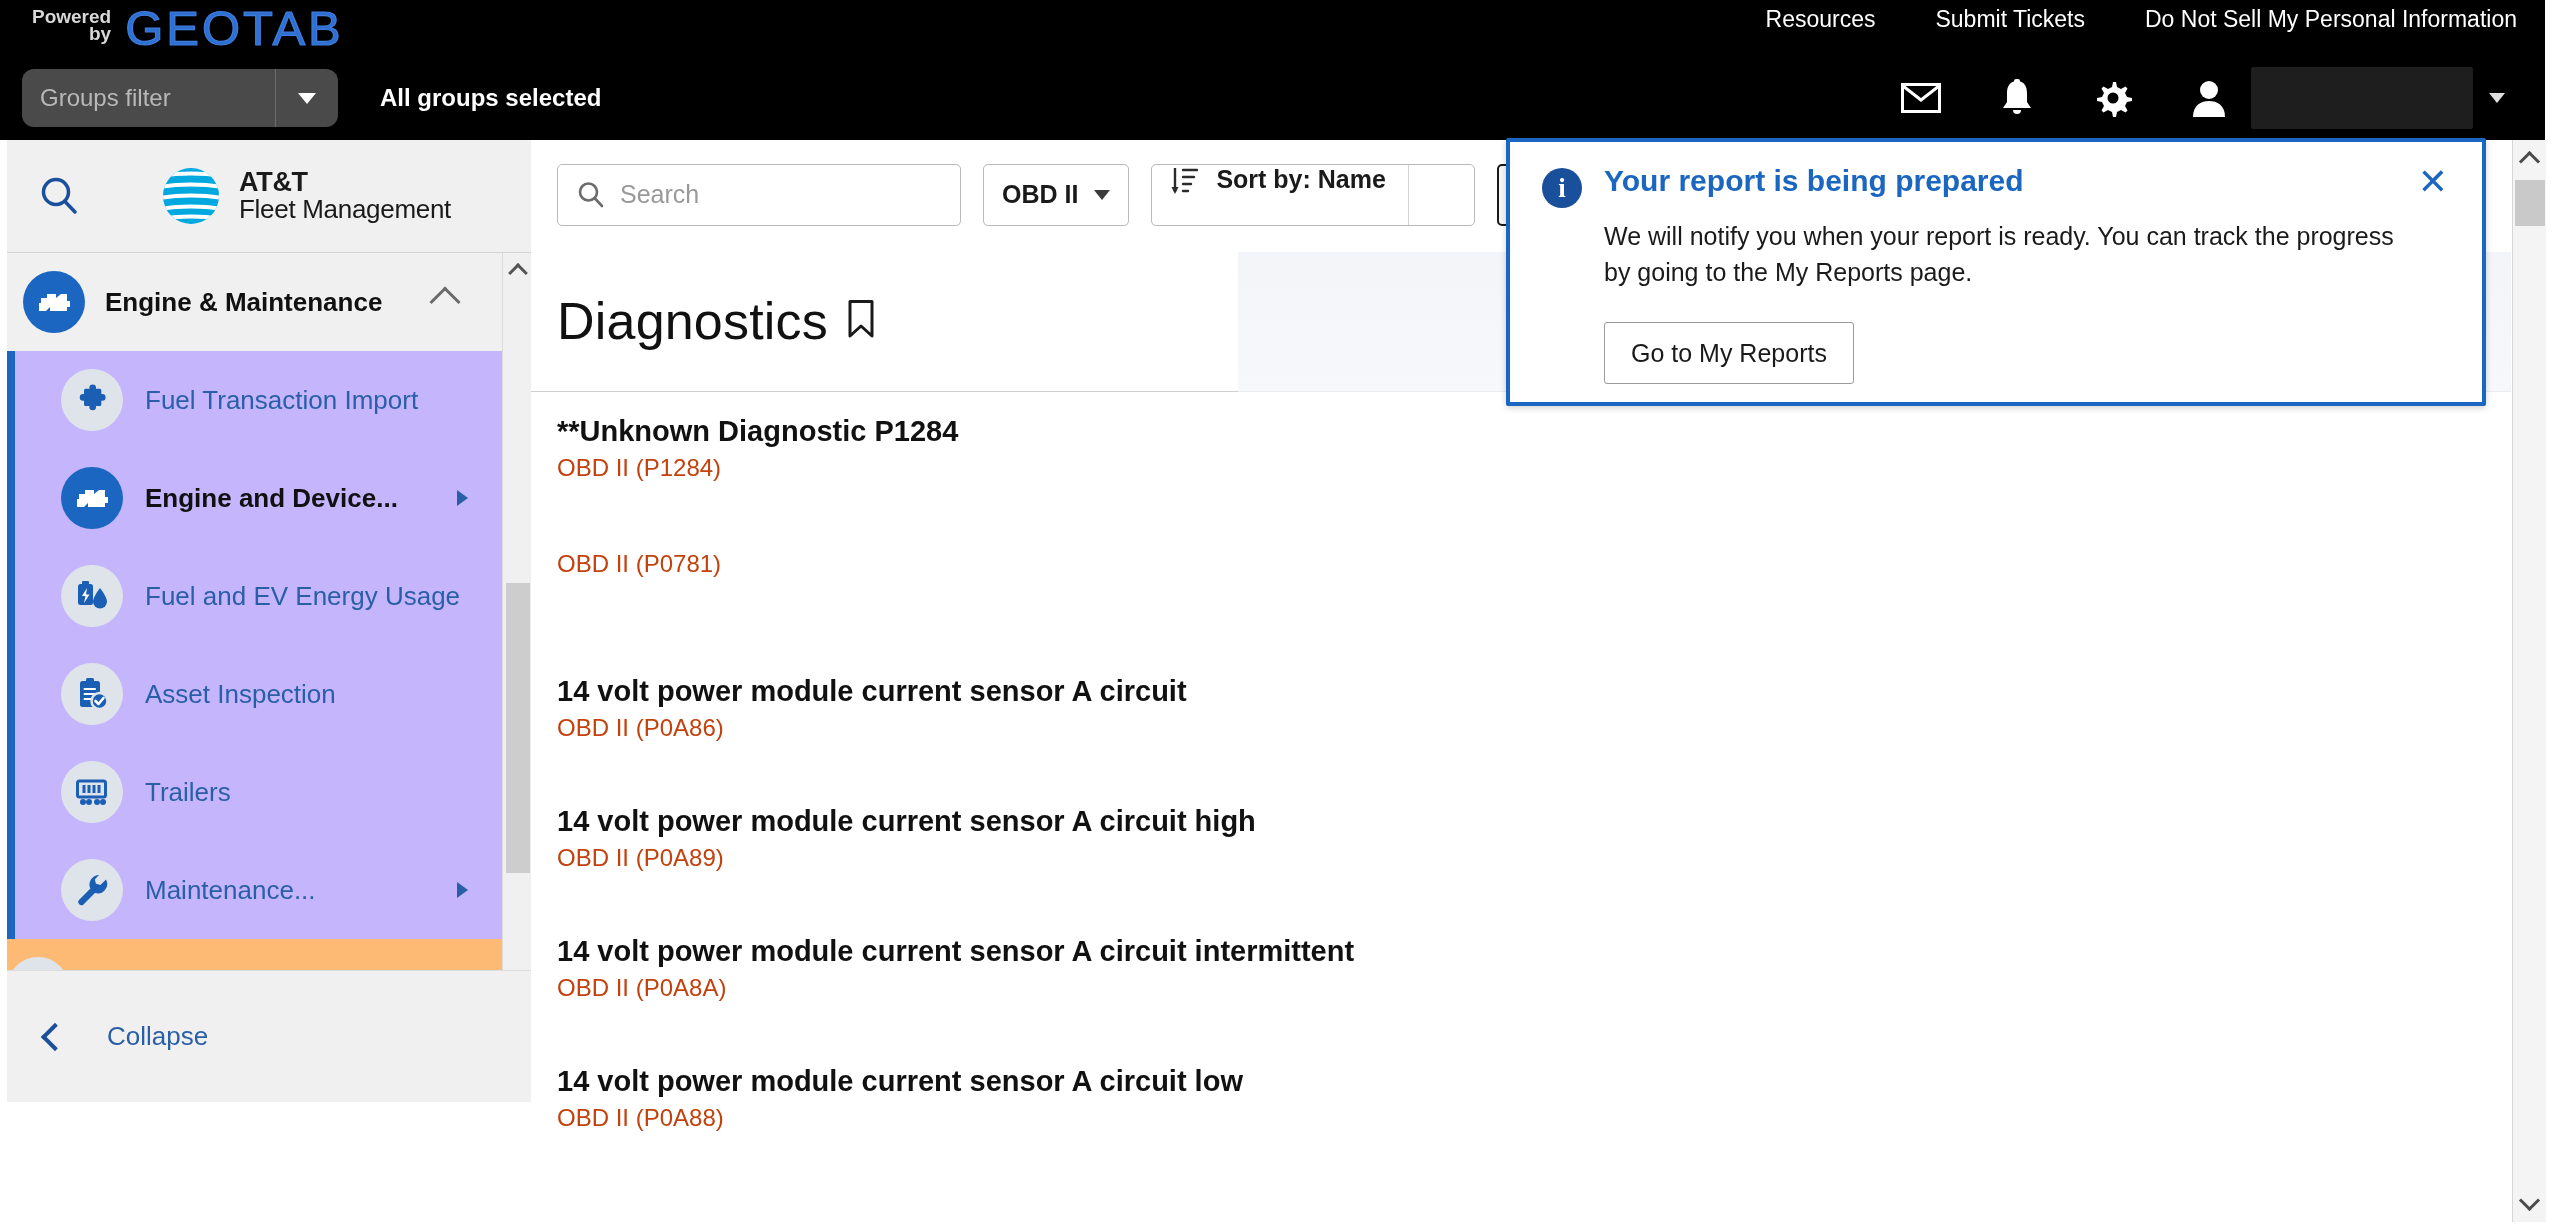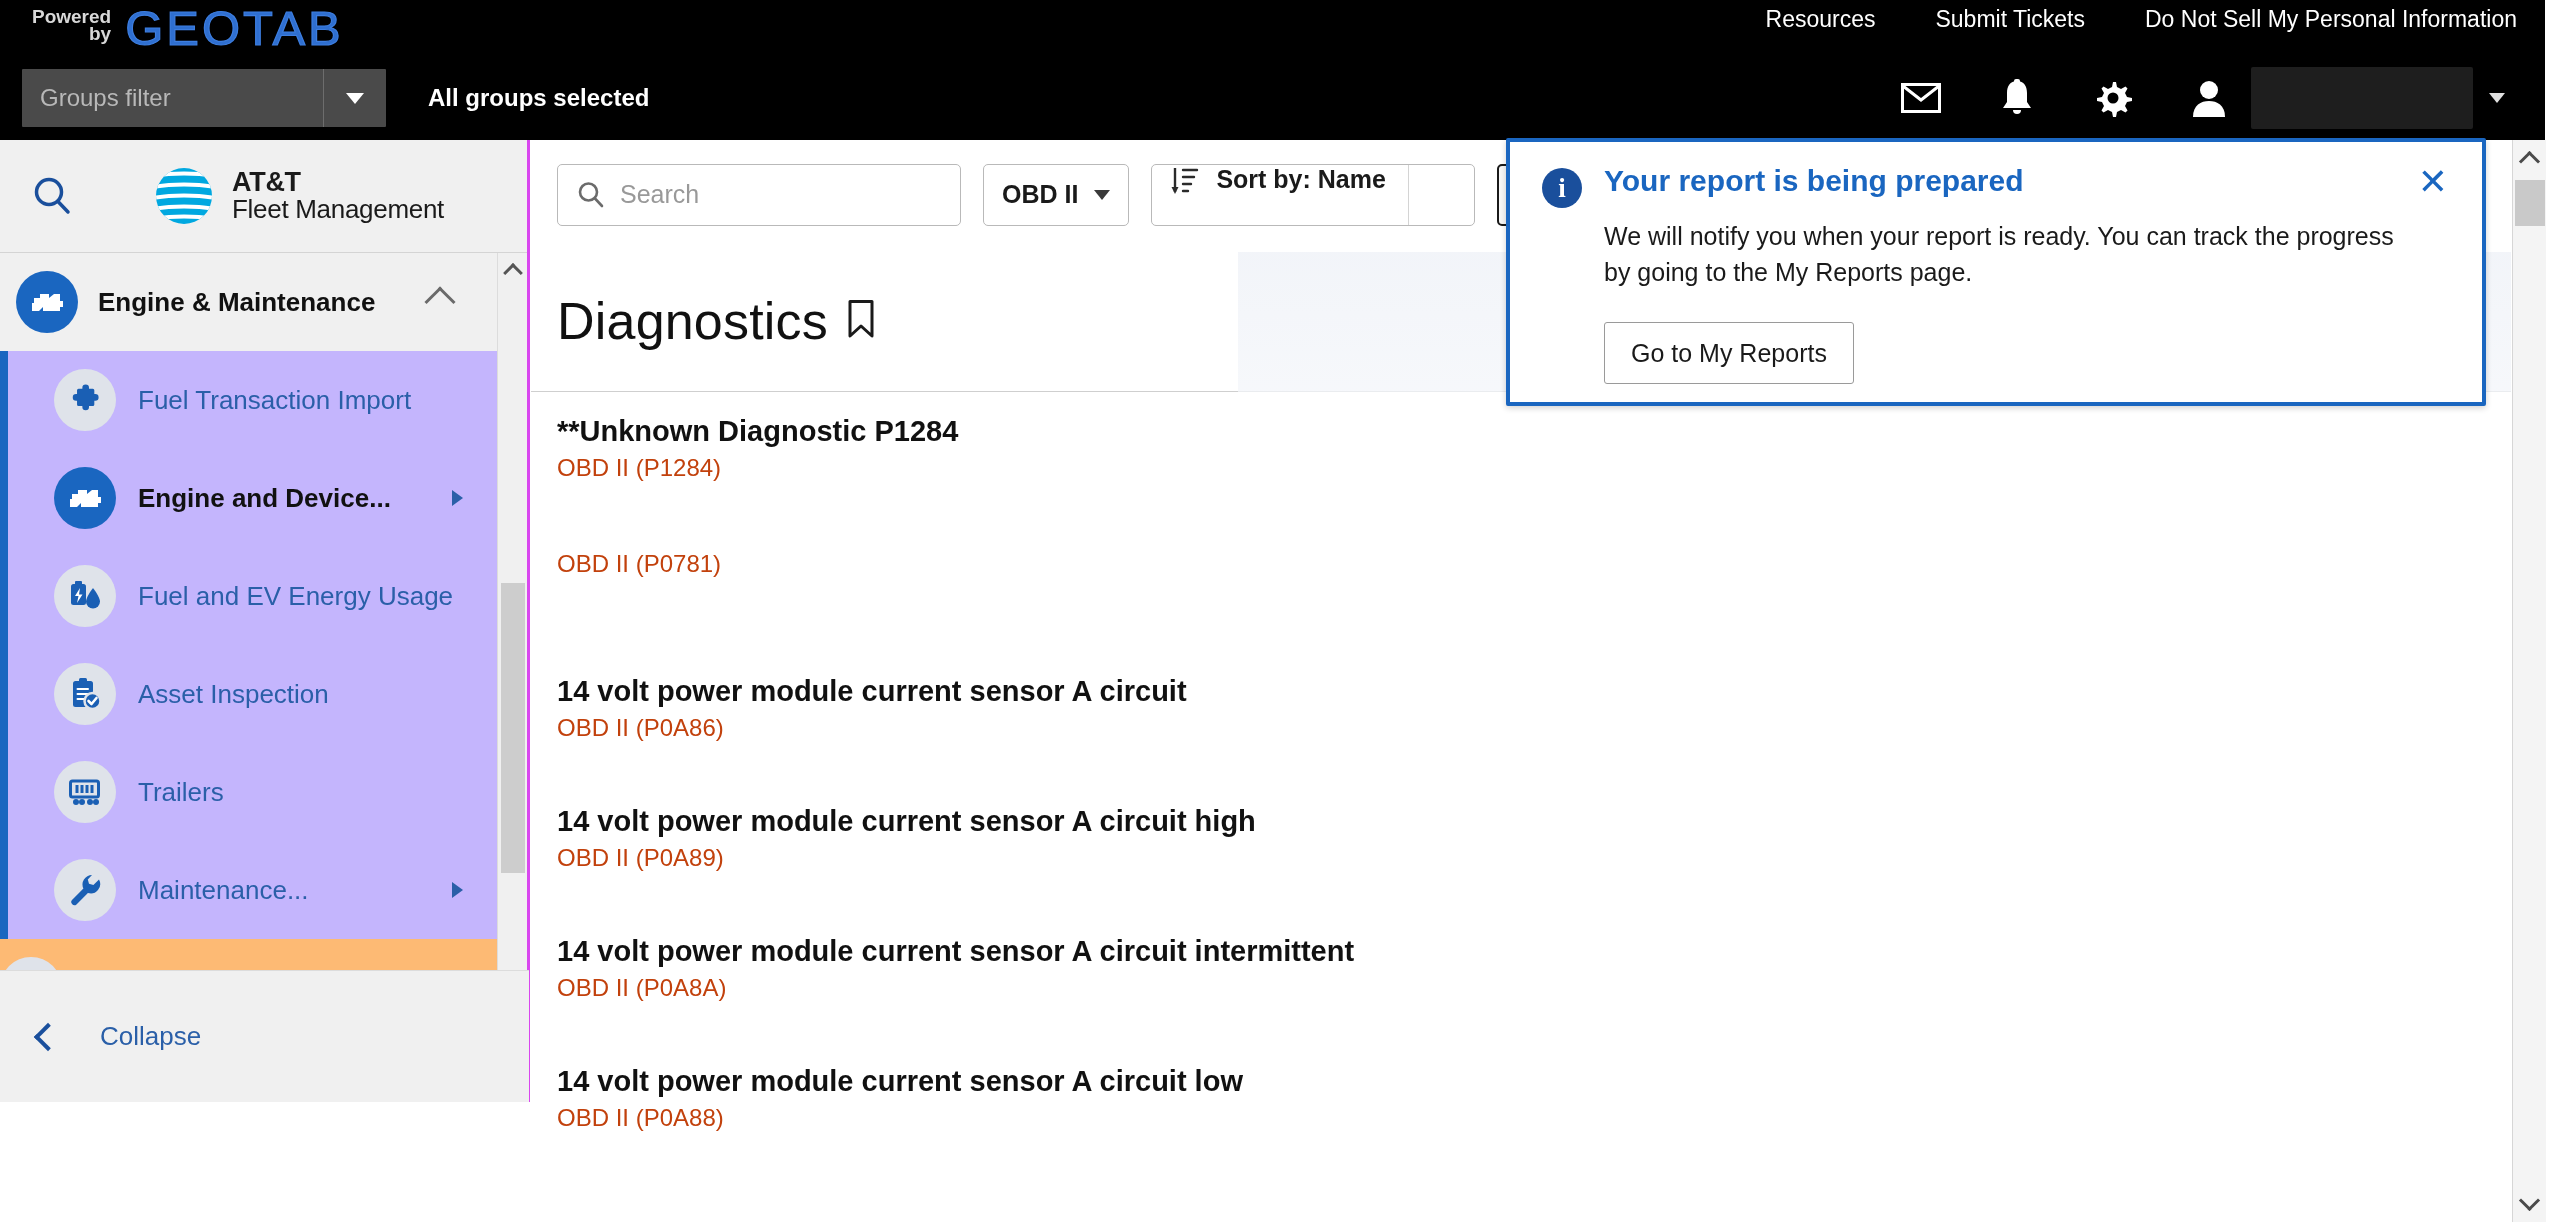--- a/index.html
+++ b/index.html
@@ -47,24 +47,24 @@
     color: #ffffff; font-size: 23px; text-decoration: none; white-space: nowrap;
   }
 
   .groupsrow {
     position: absolute; left: 0; top: 58px;
     width: 2545px; height: 80px;
     display: flex; align-items: center;
   }
   .groups-filter {
     margin-left: 22px;
-    width: 364px; height: 58px;
+    width: 316px; height: 58px;
     background: #4a4a4a;
     display: flex; align-items: center;
-    border-radius: 1px;
+    border-radius: 12px;
   }
   .gf-input {
     flex: 1; padding-left: 18px;
     color: #b8b8b8; font-size: 24px;
   }
   .gf-sep { width: 1px; height: 58px; background: #6d6d6d; }
   .gf-caret {
     width: 62px; display: flex; align-items: center; justify-content: center;
   }
   .caret-dn {
@@ -95,24 +95,24 @@
     border-radius: 2px;
     margin-left: -6px;
   }
   .user-caret {
     width: 48px; display: flex; align-items: center; justify-content: center;
   }
   .user-caret .caret-dn { border-top-color: #e0e0e0; border-left-width: 8px; border-right-width: 8px; border-top-width: 10px; }
 
   
   .sidebar {
-    position: absolute; left: 0; top: 140px;
+    position: absolute; left: 7px; top: 140px;
     width: 530px; height: 962px;
     background: #f0f0f0;
-    border-right: 3px solid #d946ef;
+    border-right: 5px solid #d946ef;
   }
   .sb-head {
     height: 112px;
     display: flex; align-items: center;
     background: #f0f0f0;
   }
   .sb-search {
     width: 96px; display: flex; align-items: center; justify-content: center;
     margin-left: 4px;
   }

